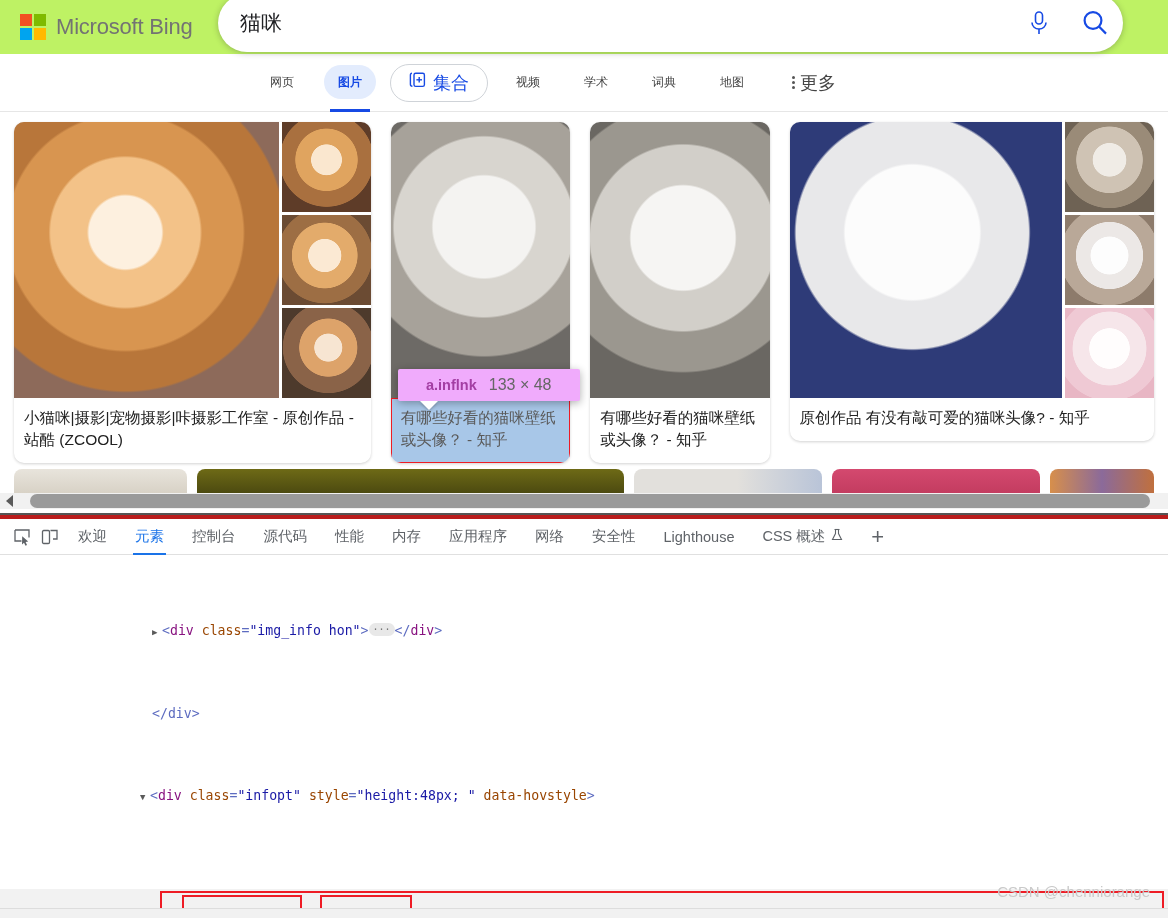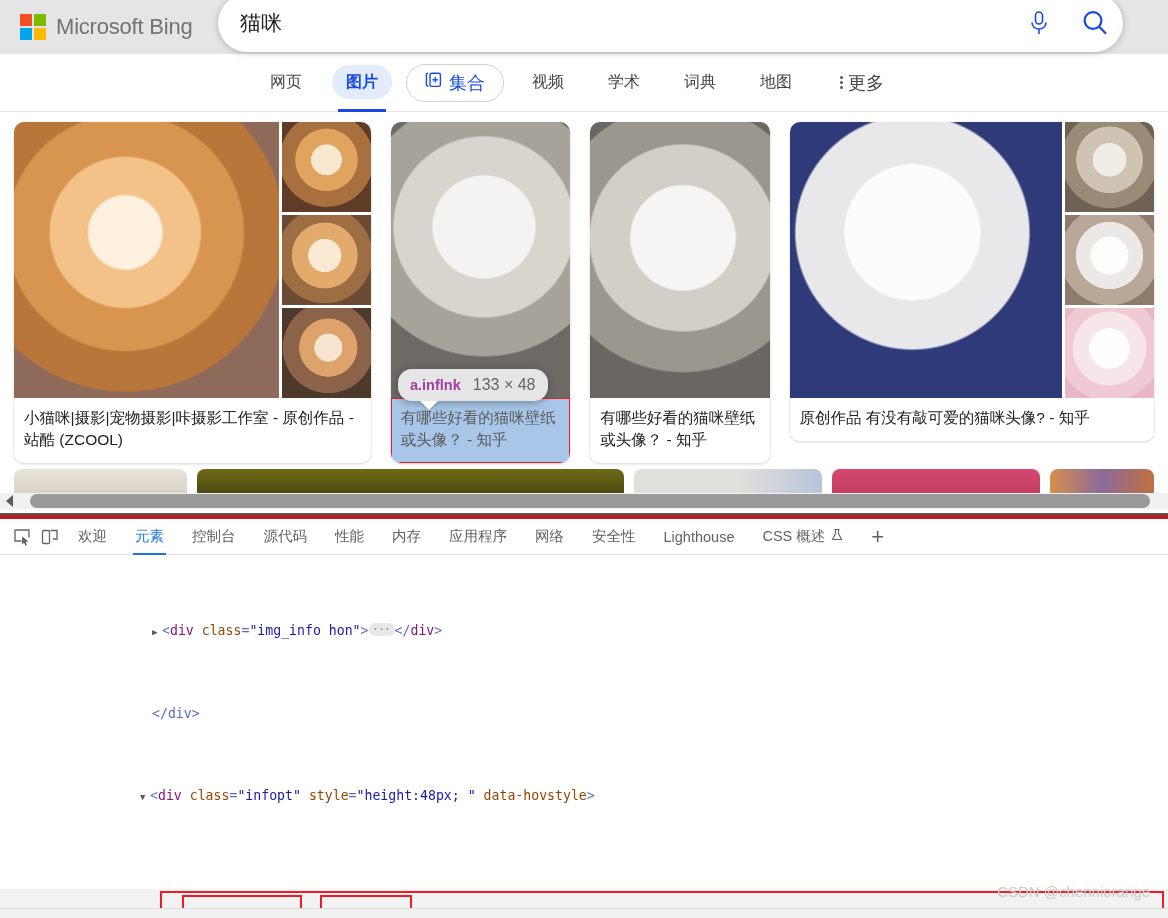--- a/index.html
+++ b/index.html
@@ -11,21 +11,21 @@
   }
   .page { position: relative; width: 1168px; height: 918px; background:#fff; }
 
   
   .browser {
     position: absolute; left:0; top:0; width:1168px; height:515px;
     background:#fff; overflow:hidden;
   }
   .bing-header {
     position:relative; height:54px; display:flex; align-items:center;
-    padding-left:20px; background:#e5e5e5;
+    padding-left:20px; background:#bef264;
   }
   .ms-logo { display:flex; align-items:center; gap:10px; }
   .ms-squares { width:26px; height:26px; display:grid; grid-template-columns:1fr 1fr; grid-template-rows:1fr 1fr; gap:2px; }
   .ms-squares i { display:block; }
   .ms-squares i:nth-child(1){ background:#f25022; }
   .ms-squares i:nth-child(2){ background:#7fba00; }
   .ms-squares i:nth-child(3){ background:#00a4ef; }
   .ms-squares i:nth-child(4){ background:#ffb900; }
   .ms-word { font-size:22px; color:#737373; letter-spacing:-0.2px; }
 
@@ -40,21 +40,21 @@
   .sb-icon { width:56px; display:flex; align-items:center; justify-content:center; cursor:pointer; }
   .sb-icon svg { display:block; }
 
   .nav {
     display:flex; align-items:center; gap:0px;
     height:58px; padding-left:248px;
     border-bottom:1px solid #e6e6e6;
     position:relative;
   }
   .nav-item {
-    font-size:16px; color:#444; padding:16px 22px; height:58px;
+    font-size:12px; color:#444; padding:16px 22px; height:58px;
     display:flex; align-items:center; cursor:pointer; position:relative;
   }
   .nav-item.active { color:#174ae4; font-weight:600; }
   .nav-item.active .pill {
     position:absolute; left:8px; right:8px; top:11px; bottom:13px;
     background:#e3ecfd; border-radius:18px; z-index:0;
   }
   .nav-item.active .lbl { position:relative; z-index:1; }
   .nav-item.active .underline {
     position:absolute; left:14px; right:14px; bottom:0; height:3px; background:#174ae4; z-index:2;
@@ -97,22 +97,22 @@
   .cat-pinkwhite { background:
       radial-gradient(circle at 50% 45%, #fffdfd 0 30%, #f6e6ea 31% 55%, #efc9d4 56% 78%, #e8b6c4 79% 100%); }
   .cat-tabby { background:
       radial-gradient(circle at 50% 42%, #f0ece6 0 24%, #cfc3b4 25% 48%, #9a8b78 49% 70%, #6e6254 71% 100%); }
 
   .strip2 { position:relative; height:24px; margin-top:6px; overflow:hidden; display:flex; gap:10px; padding:0 0px;}
   .strip-cell { border-radius:8px 8px 0 0; height:24px; }
 
   
   .tooltip {
-    position:absolute; background:#e5e5e5; border-radius:14px;
-    box-shadow:0 2px 8px rgba(0,0,0,.32); padding:7px 12px;
+    position:absolute; background:#f0abfc; border-radius:2px;
+    box-shadow:0 2px 8px rgba(0,0,0,.32); padding:7px 28px;
     display:flex; align-items:baseline; gap:12px; white-space:nowrap; z-index:30;
   }
   .tt-sel { color:#a33ea3; font-weight:bold; font-size:14.5px; font-family:"Liberation Sans", sans-serif;}
   .tt-dim { color:#666; font-size:16px; }
   .tooltip:after {
     content:""; position:absolute; left:22px; bottom:-9px;
     border-left:9px solid transparent; border-right:9px solid transparent;
     border-top:9px solid #fff;
     filter: drop-shadow(0 2px 1px rgba(0,0,0,.18));
   }

